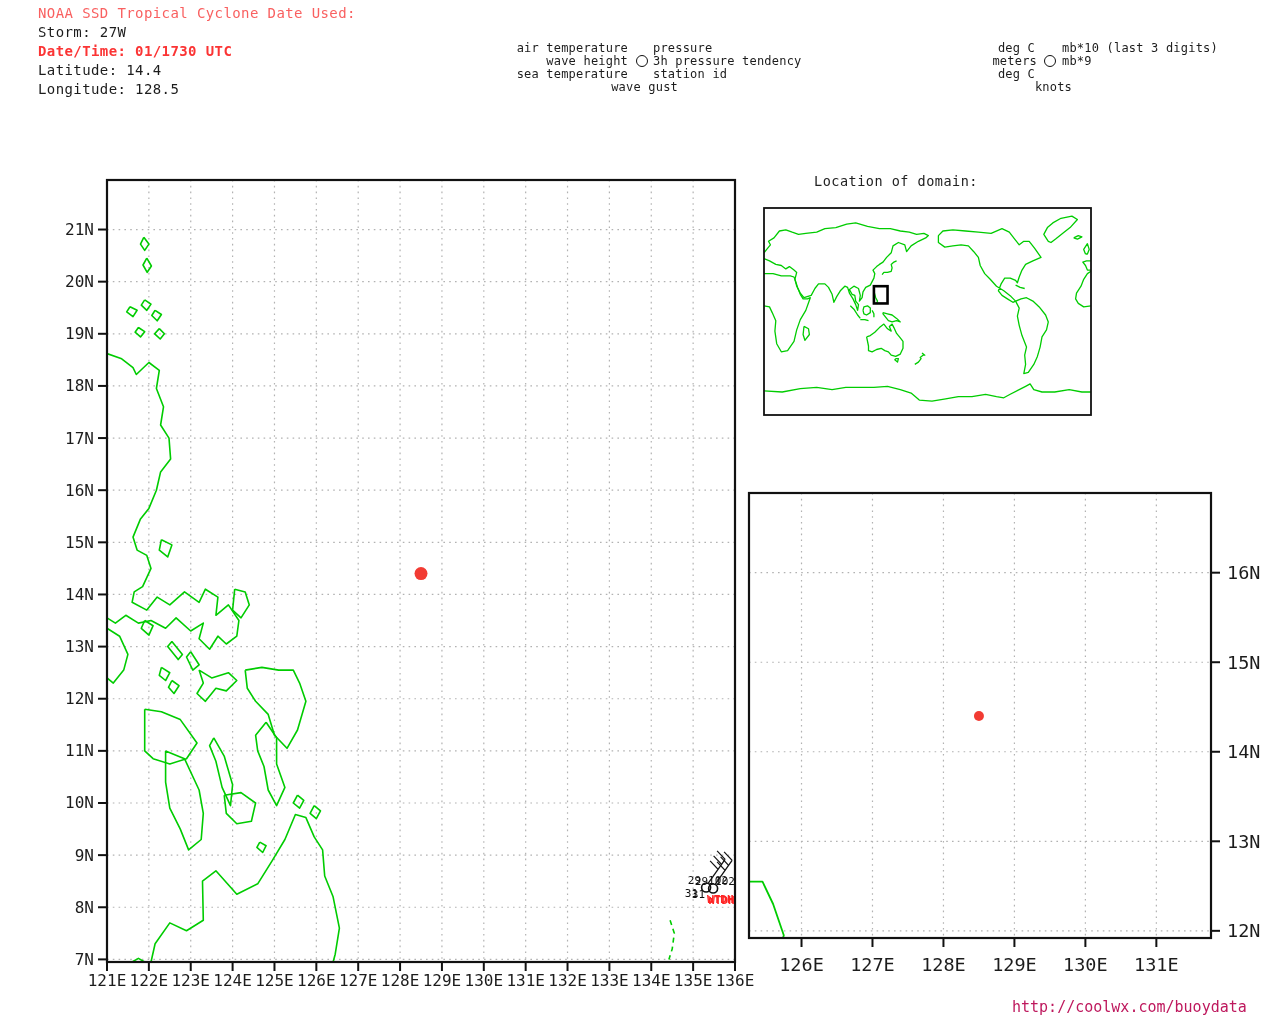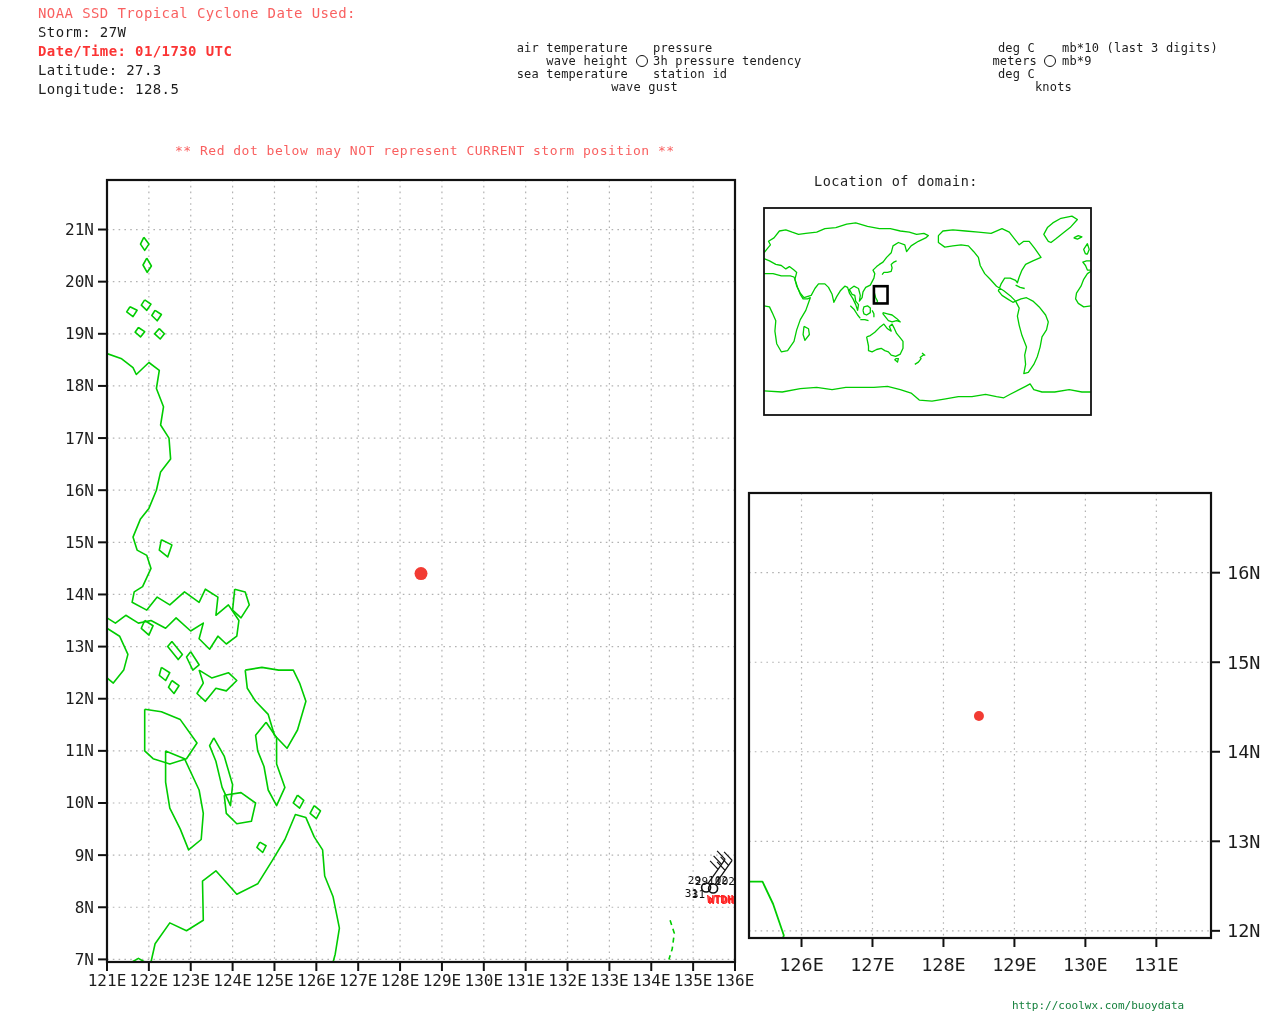--- a/index.html
+++ b/index.html
@@ -9,21 +9,21 @@
   .t{position:absolute;white-space:pre;color:#1c1c1c;line-height:1.0;}
   .salmon{color:#f96060;}
   .boldred{color:#fb3434;font-weight:bold;}
   .hdr{font-size:14px;letter-spacing:.4px;}
   .leg{font-size:12px;letter-spacing:.2px;}
   .legend-circle{position:absolute;width:10px;height:10px;border:1.7px solid #111;border-radius:50%;background:#fff;}
   .caution{font-size:23px;letter-spacing:1px;}
   .warn{font-size:13px;letter-spacing:.5px;}
   .inset-title{font-size:13.5px;letter-spacing:.5px;color:#222;}
   .title{font-size:29px;letter-spacing:3px;color:#2e2e2e;}
-  .url{font-size:11px;color:#15803d;}
+  .url{font-size:15px;color:#be185d;}
 </style>
 </head>
 <body>
 
 <div class="stage">
 
   <svg id="plot" width="1280" height="1024" viewBox="0 0 1280 1024">
       <defs>
         <clipPath id="clipmain">
           <rect x="107" y="180" width="628" height="782"></rect>
@@ -273,39 +273,38 @@
         <text x="708.1120000000001" y="885.4493333333332" text-anchor="end">29</text>
         <text x="715.1120000000001" y="885.4493333333332" text-anchor="start">102</text>
         <text x="705.1120000000001" y="898.4493333333332" text-anchor="end">31</text>
         <text x="708.162" y="904.4493333333332" text-anchor="start" fill="#ff2424" font-weight="bold">WTDH</text>
       </g>
     </svg>
 
   <div class="t hdr salmon" style="left:38px;top:6px;">NOAA SSD Tropical Cyclone Date Used:</div>
   <div class="t hdr" style="left:38px;top:25px;">Storm: 27W</div>
   <div class="t hdr boldred" style="left:38px;top:44px;">Date/Time: 01/1730 UTC</div>
-  <div class="t hdr" style="left:38px;top:63px;">Latitude: 27.3</div>
+  <div class="t hdr" style="left:38px;top:63px;">Latitude: 14.4</div>
   <div class="t hdr" style="left:38px;top:82px;">Longitude: 128.5</div>
 
 
   <div class="t leg" style="right:652px;top:42px;">air temperature</div>
   <div class="t leg" style="right:652px;top:55px;">wave height</div>
   <div class="t leg" style="right:652px;top:68px;">sea temperature</div>
   <div class="t leg" style="right:602px;top:81px;">wave gust</div>
   <span class="legend-circle" style="left:636px;top:55px;"></span>
   <div class="t leg" style="left:653px;top:42px;">pressure</div>
   <div class="t leg" style="left:653px;top:55px;">3h pressure tendency</div>
   <div class="t leg" style="left:653px;top:68px;">station id</div>
 
   <div class="t leg" style="right:245px;top:42px;">deg C</div>
   <div class="t leg" style="right:243px;top:55px;">meters</div>
   <div class="t leg" style="right:245px;top:68px;">deg C</div>
   <div class="t leg" style="right:208px;top:81px;">knots</div>
   <span class="legend-circle" style="left:1044px;top:55px;"></span>
   <div class="t leg" style="left:1062px;top:42px;">mb*10 (last 3 digits)</div>
   <div class="t leg" style="left:1062px;top:55px;">mb*9</div>
 
-  <div class="t warn salmon" style="left:175px;top:144px;">** Red dot below may NOT represent CURRENT storm position **</div>
 
   <div class="t inset-title" style="left:814px;top:175px;">Location of domain:</div>
 
   <div class="t url" style="left:1012px;top:1000px;">http://coolwx.com/buoydata</div>
 </div>
 
 </body></html>

